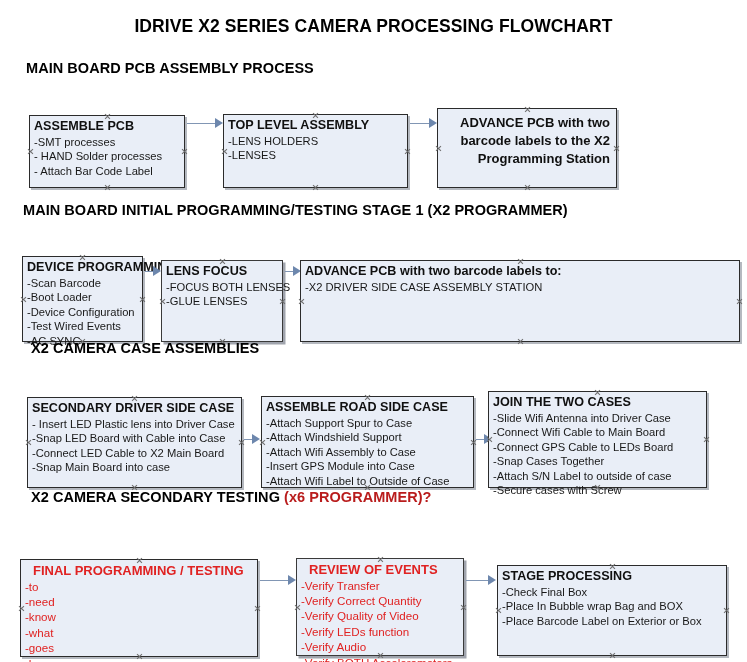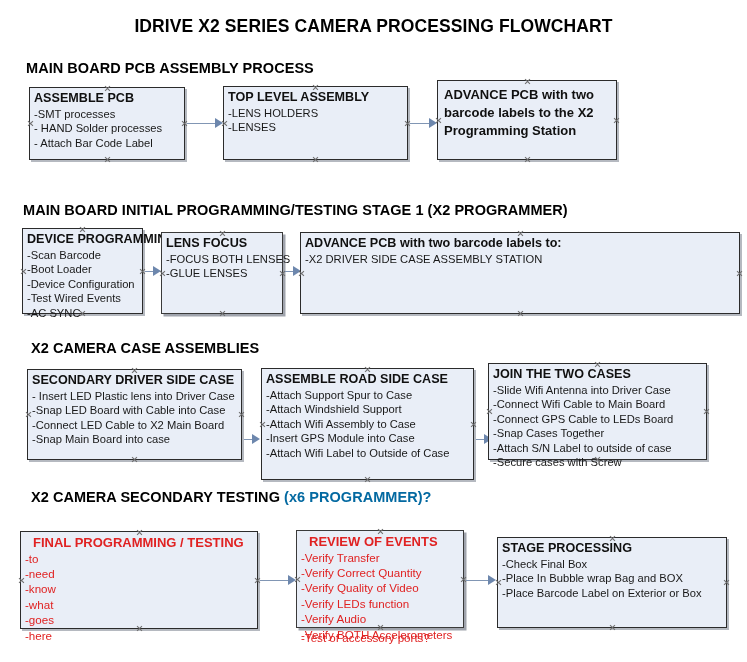--- a/index.html
+++ b/index.html
@@ -36,31 +36,32 @@
   }
   .section-heading {
     position: absolute;
     font-size: 14.5px;
     font-weight: bold;
     color: #000000;
     white-space: nowrap;
     letter-spacing: 0.05px;
   }
   .section-heading .accent {
-    color: #0369a1;
+    color: #b91c1c;
   }
 
   
   .flow-box {
     position: absolute;
     background: #e9eef7;
     border: 1.4px solid #2b2b2b;
     box-sizing: border-box;
     box-shadow: 2px 2px 0 0 rgba(120,128,140,0.55);
     overflow: visible;
+    margin-top: 28px;
   }
   .flow-box.thick-edge {
     border-color: #3a3a3a;
     box-shadow: 2.5px 2.5px 0 0 rgba(128,134,146,0.75);
   }
   .box-inner {
     position: absolute;
     left: 4px;
     top: 3px;
     right: 2px;
@@ -182,21 +183,21 @@
     <span class="handle" style="left:50%; top:100%;"></span>
     <span class="handle" style="left:0; top:50%;"></span>
     <span class="handle" style="left:100%; top:50%;"></span>
   </div>
 
   <div class="connector" style="left:410px; top:123px; width:27px;">
     <span class="shaft"></span>
     <span class="head"></span>
   </div>
 
-  <div class="flow-box" style="left:437px; top:80px; width:180px; height:80px;">
+  <div class="flow-box" style="left:437px; top:80px; width:180px; height:80px;text-align:right;">
     <div class="box-inner" style="left:6px; top:5px; right:6px;">
       <div class="box-title wrapped">ADVANCE PCB with two barcode labels to the  X2 Programming Station</div>
     </div>
     <span class="handle" style="left:50%; top:0;"></span>
     <span class="handle" style="left:50%; top:100%;"></span>
     <span class="handle" style="left:0; top:50%;"></span>
     <span class="handle" style="left:100%; top:50%;"></span>
   </div>
 
   <div class="section-heading" style="left:23px; top:202px;">
@@ -267,21 +268,21 @@
     <span class="handle" style="left:50%; top:100%;"></span>
     <span class="handle" style="left:0; top:50%;"></span>
     <span class="handle" style="left:100%; top:50%;"></span>
   </div>
 
   <div class="connector" style="left:244px; top:439px; width:16px;">
     <span class="shaft"></span>
     <span class="head"></span>
   </div>
 
-  <div class="flow-box" style="left:261px; top:368px; width:213px; height:112px;">
+  <div class="flow-box" style="left:261px; top:368px; width:213px; height:92px;">
     <div class="box-inner">
       <div class="box-title">ASSEMBLE ROAD SIDE CASE</div>
       <div class="box-line">-Attach Support Spur to Case</div>
       <div class="box-line">-Attach Windshield Support</div>
       <div class="box-line">-Attach Wifi Assembly to Case</div>
       <div class="box-line">-Insert GPS Module into Case</div>
       <div class="box-line">-Attach Wifi Label to Outside of Case</div>
     </div>
     <span class="handle" style="left:50%; top:0;"></span>
     <span class="handle" style="left:50%; top:100%;"></span>

